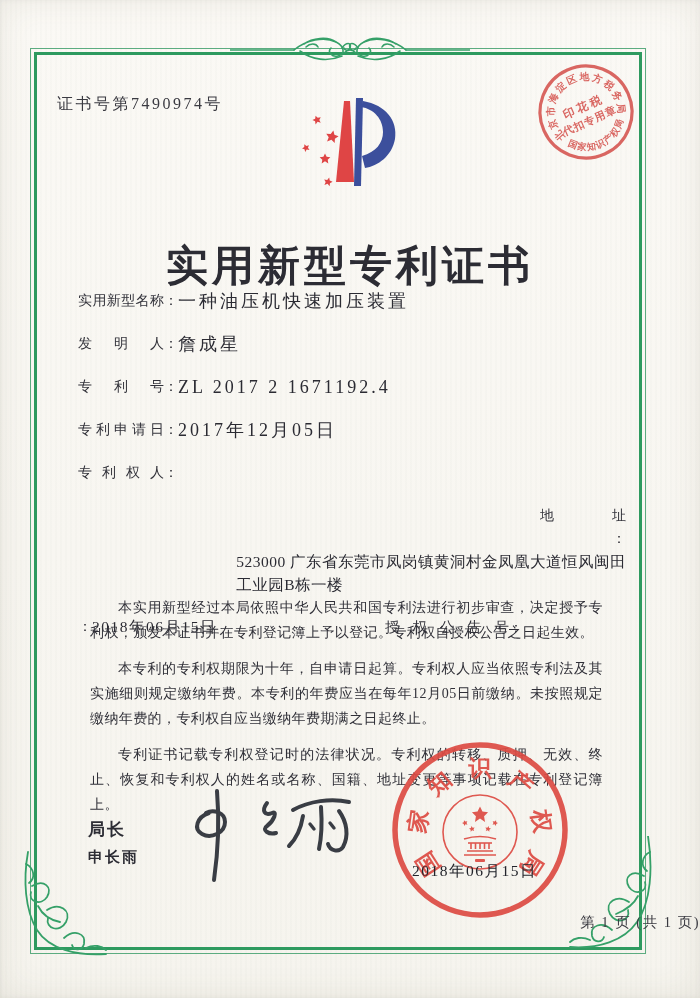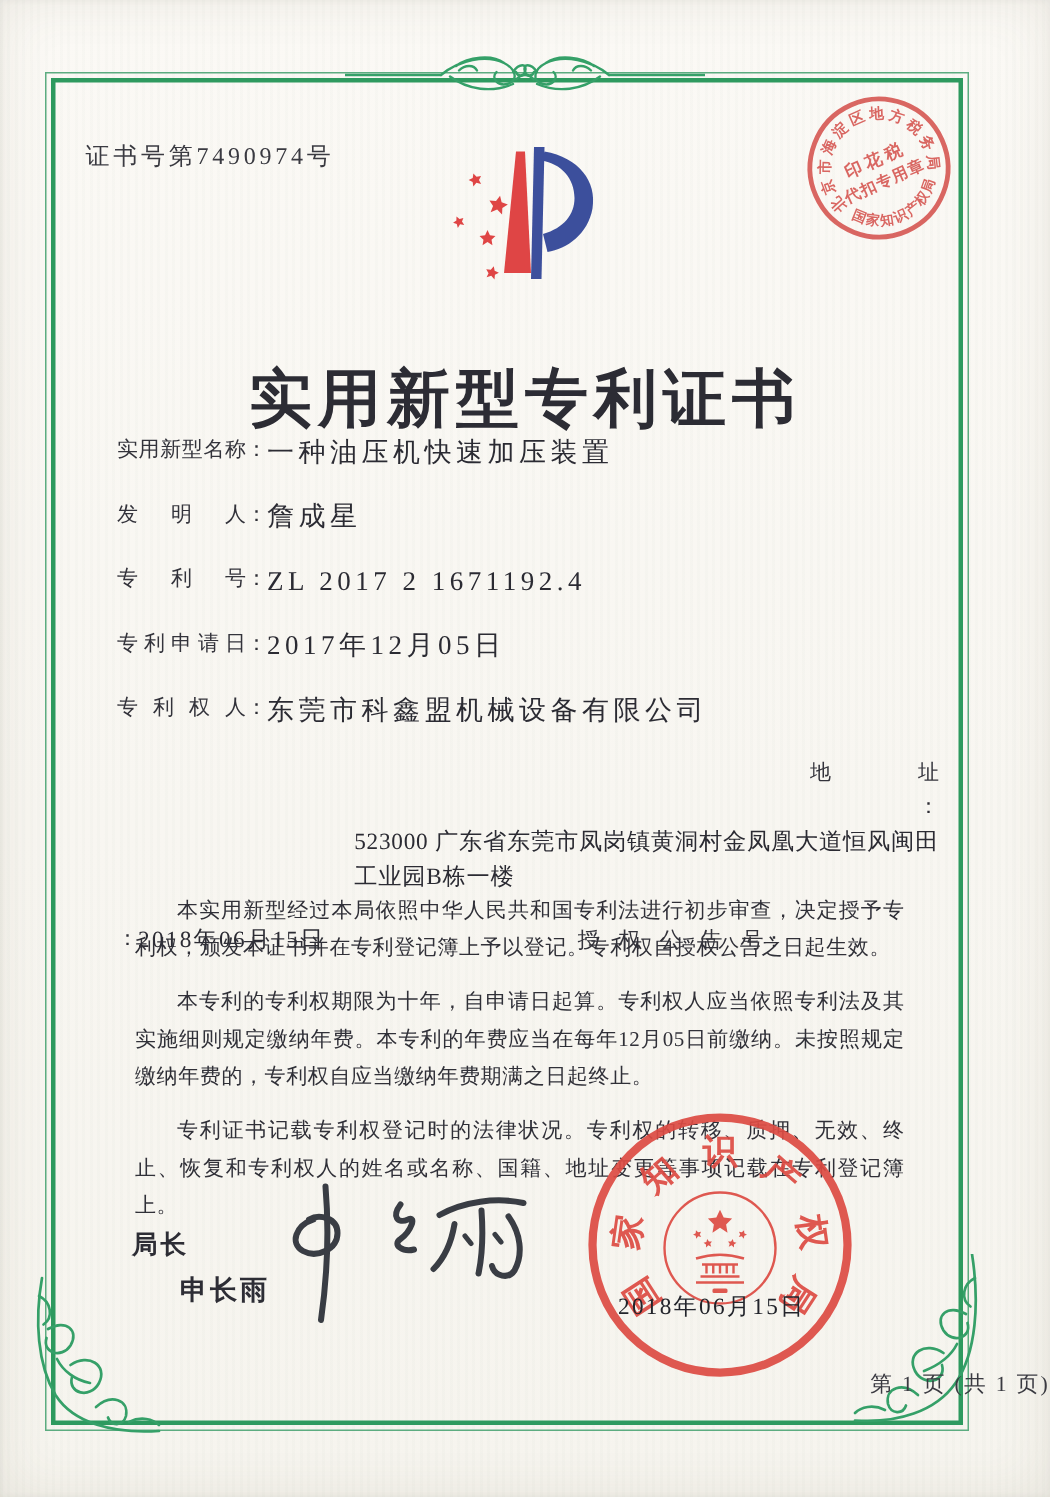--- a/index.html
+++ b/index.html
@@ -35,22 +35,22 @@
   .row-grant .flabel{width:124px;font-size:14.5px;}
   .row-grant .fvalue{font-size:15.5px;letter-spacing:1.5px;}
   .grant-no-group{position:absolute;left:307px;top:0;display:flex;align-items:baseline;}
   
   .paras{position:absolute;left:79px;top:584px;width:535px;font-size:14px;line-height:25px;
     letter-spacing:0.4px;text-align:justify;color:#303038;}
   .paras p{margin:11px;text-indent:2em;}
   
   .sign-title{position:absolute;left:88px;top:818px;font-size:17px;font-weight:600;color:#2d2d35;
     font-family:"Liberation Sans",sans-serif;letter-spacing:2px;}
-  .sign-name{position:absolute;left:88px;top:848px;font-size:18px;font-weight:600;color:#2d2d35;
-    font-family:"Liberation Sans",sans-serif;letter-spacing:2px;margin-left:32px;}
+  .sign-name{position:absolute;left:88px;top:848px;font-size:15px;font-weight:600;color:#2d2d35;
+    font-family:"Liberation Sans",sans-serif;letter-spacing:2px;}
   .signature-svg{position:absolute;left:175px;top:783px;}
   
   .tax-seal{position:absolute;left:534px;top:60px;opacity:0.88;}
   .tax-seal text{fill:#d5534e;font-family:"Liberation Serif",serif;font-weight:600;}
   .tax-seal .ring{fill:none;stroke:#d5534e;stroke-width:3.2;}
   .office-seal{position:absolute;left:390px;top:740px;opacity:0.92;}
   .office-seal text{fill:#dd4b43;font-family:"Liberation Serif",serif;font-weight:600;}
   .office-seal .ring{fill:none;stroke:#dd4b43;stroke-width:5.5;}
   .office-seal .emb-line{fill:none;stroke:#dd4b43;stroke-width:1.6;}
   .office-seal .emb-fill{fill:#dd4b43;}
@@ -177,21 +177,20 @@
         <span class="fvalue num">ZL 2017 2 1671192.4</span>
     </div>
     <div class="row">
       <span class="flabel">专利申请日</span>
         <span class="fcolon">：</span>
         <span class="fvalue">2017年12月05日</span>
     </div>
     <div class="row">
       <span class="flabel">专利权人</span>
         <span class="fcolon">：</span>
-        <span class="fvalue">东莞市科鑫盟机械设备有限公司</span>
     </div>
     <div class="row row-address">
       <span class="flabel">地址</span>
         <span class="fcolon">：</span>
         <span class="fvalue">
           <span>523000 广东省东莞市凤岗镇黄洞村金凤凰大道恒风闽田</span>
           <span>工业园B栋一楼</span>
         </span>
     </div>
     <div class="row row-grant">

